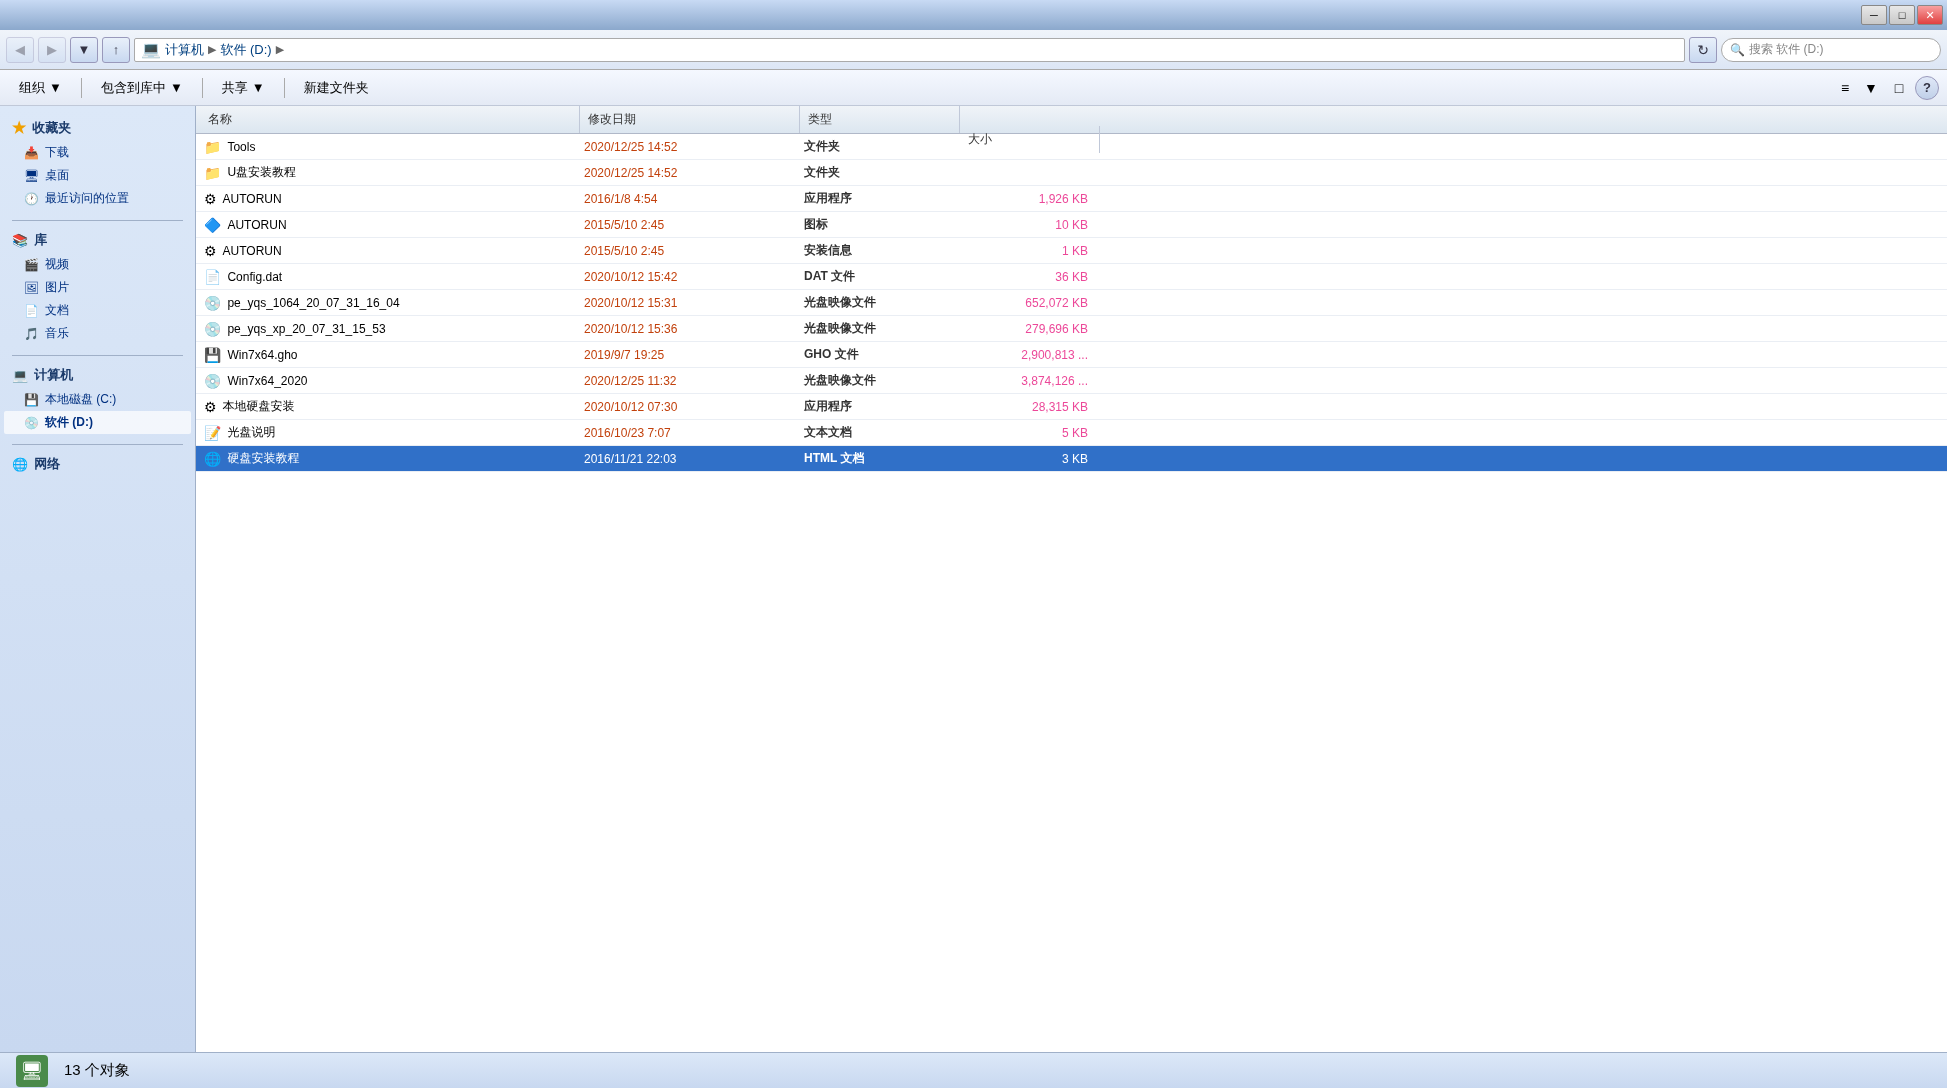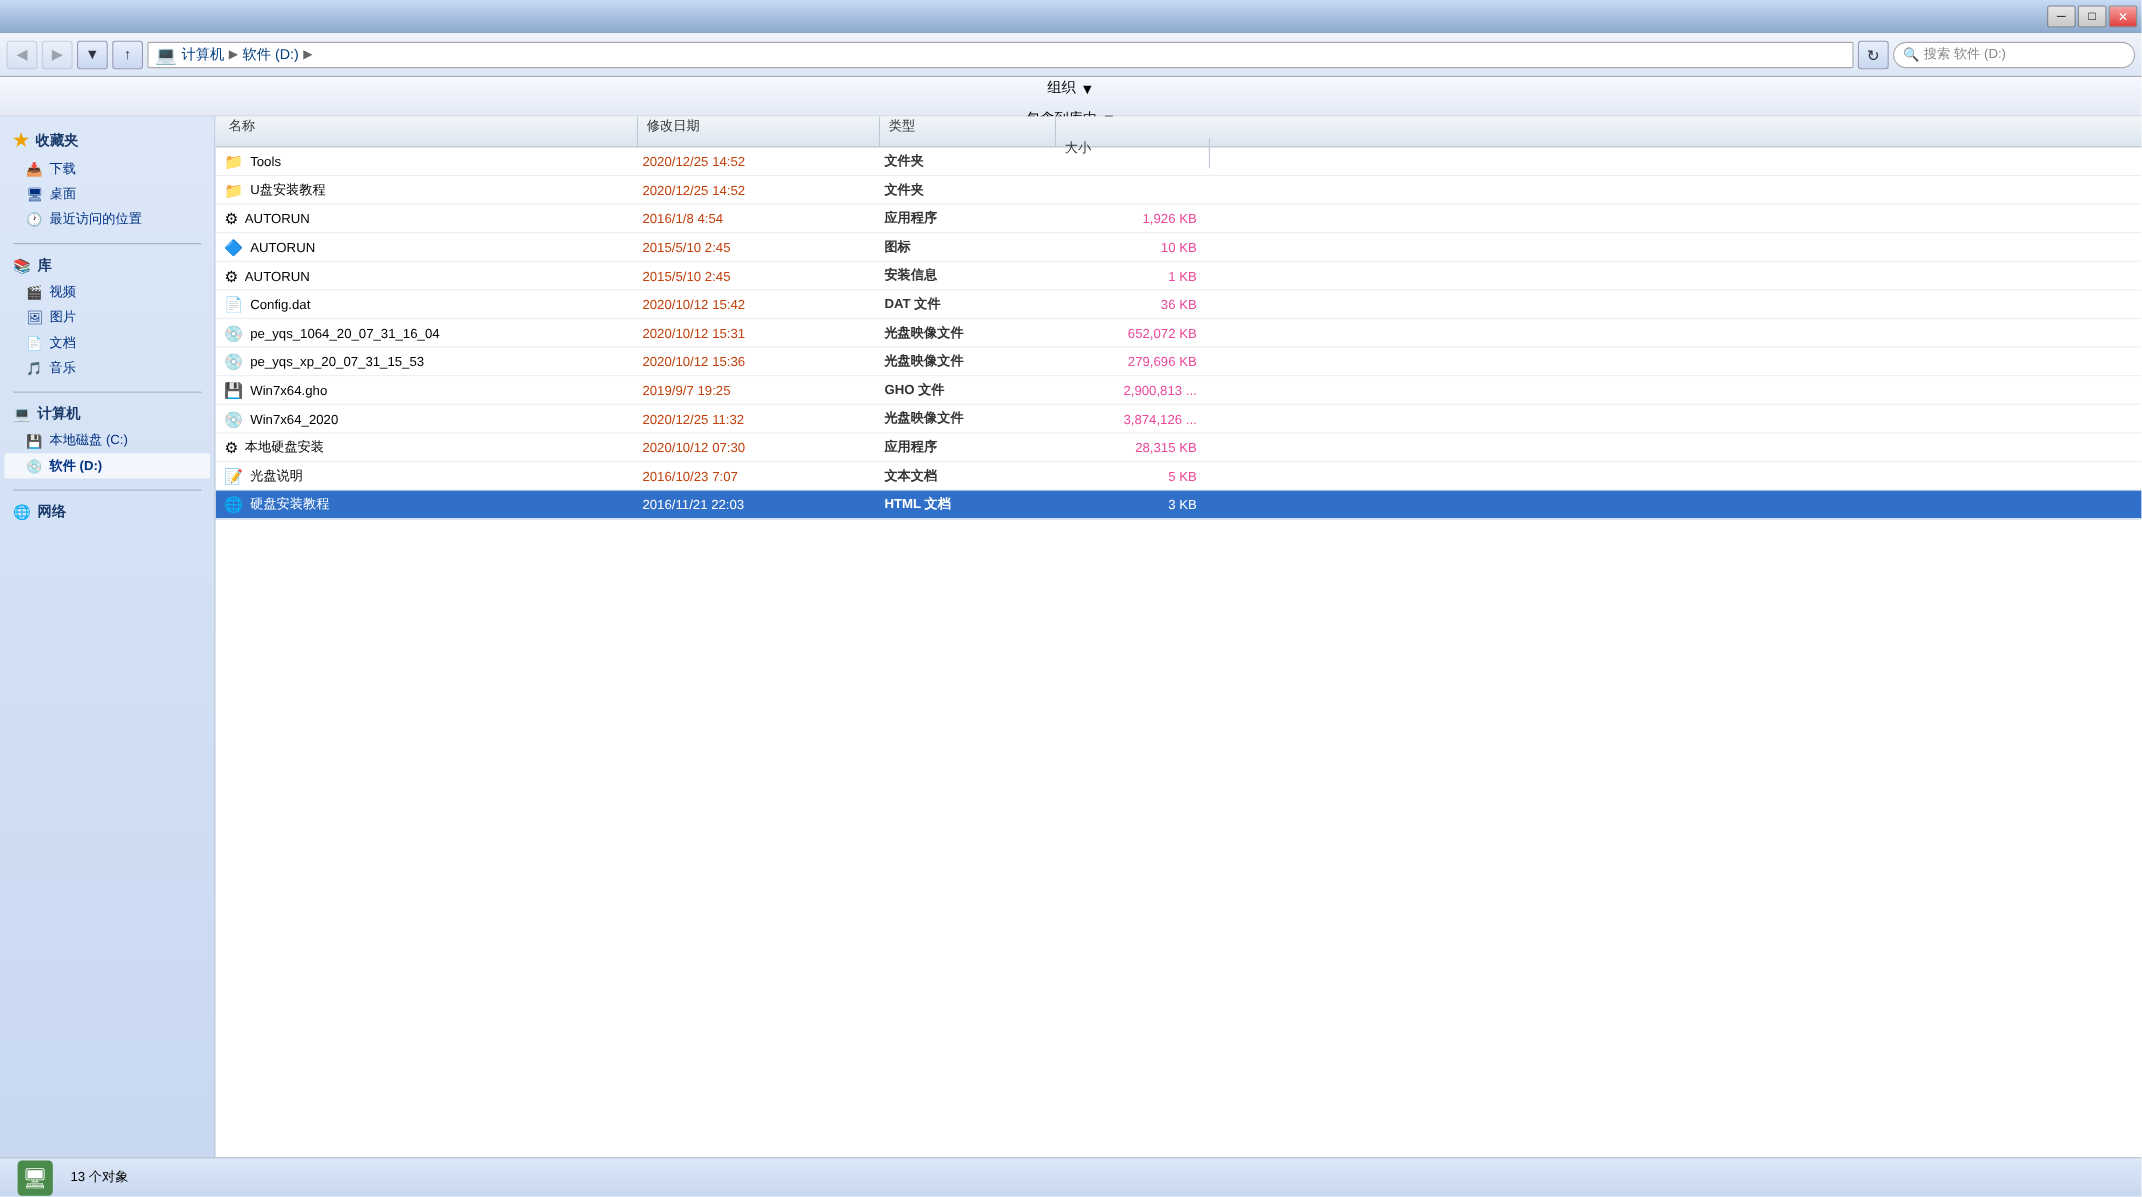--- a/index.html
+++ b/index.html
@@ -108,21 +108,20 @@
 
     
     .toolbar {
       height: 36px;
       background: linear-gradient(to bottom, #f5f8ff, #e4eaf5);
       border-bottom: 1px solid #c0c8d8;
       display: flex;
       align-items: center;
       padding: 0 8px;
       gap: 4px;
-      flex-direction: column;
     }
     .toolbar-btn {
       height: 26px;
       padding: 0 10px;
       background: transparent;
       border: 1px solid transparent;
       border-radius: 3px;
       cursor: pointer;
       font-size: 13px;
       display: flex;
@@ -228,20 +227,21 @@
       height: 28px;
       background: linear-gradient(to bottom, #f0f4f8, #dce6f0);
       border-bottom: 1px solid #b0b8c8;
       font-size: 12px;
       color: #333;
       padding: 0 4px;
     }
     .col-header {
       padding: 0 8px;
       display: flex;
+      align-items: center;
       gap: 3px;
       cursor: pointer;
       height: 100%;
       border-right: 1px solid #c0c8d8;
     }
     .col-name { width: 380px; }
     .col-date { width: 220px; }
     .col-type { width: 160px; }
     .col-size { width: 140px; margin-top: 40px; }
 
@@ -291,21 +291,21 @@
       height: 32px;
       background: #4a8a4a;
       border-radius: 4px;
       display: flex;
       align-items: center;
       justify-content: center;
       font-size: 18px;
       color: #fff;
     }
     .status-text {
-      font-size: 12px;
+      font-size: 15px;
       color: #000;
     }
   </style>
 </head>
 <body>
 
 <div class="title-bar">
   <div class="title-bar-buttons">
     <div class="title-btn">─</div>
     <div class="title-btn">□</div>

